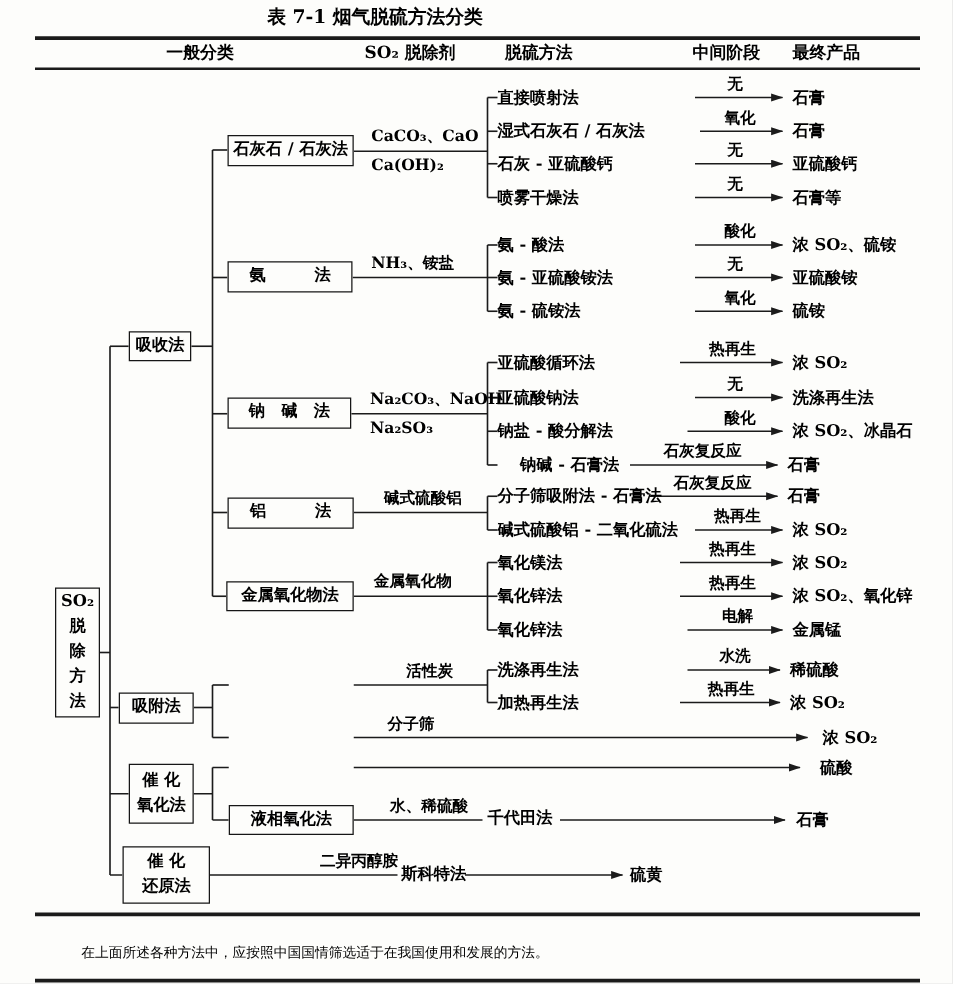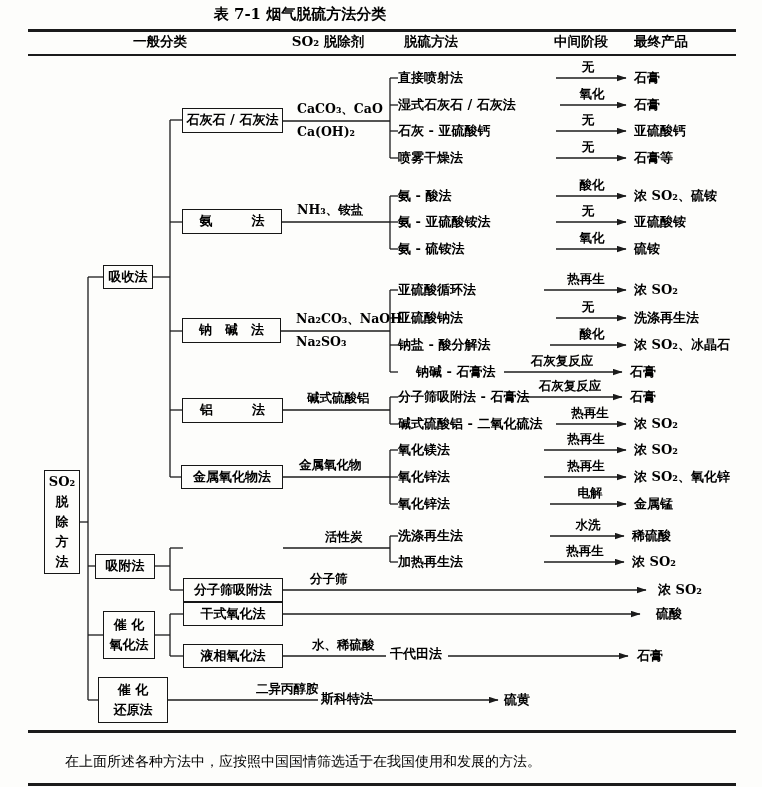--- a/index.html
+++ b/index.html
@@ -13,21 +13,21 @@
   .hdr{position:absolute;transform:translate(-50%,-50%);font-size:13.5px;font-weight:700;white-space:nowrap;}
   .t{position:absolute;white-space:nowrap;transform:translateY(-50%);font-size:13px;font-weight:600;}
   .il{position:absolute;white-space:nowrap;transform:translate(-50%,-100%);font-size:12.5px;font-weight:600;}
   .ag{position:absolute;white-space:nowrap;transform:translateY(-100%);font-size:12.5px;font-weight:600;}
   .ag2{position:absolute;white-space:nowrap;font-size:12.5px;font-weight:600;}
   .node{position:absolute;border:1.5px solid #161616;display:flex;align-items:center;justify-content:center;
         font-size:13px;font-weight:700;text-align:center;line-height:1.15;background:#fdfdfb;box-sizing:border-box;}
   .node.v{flex-direction:column;}
   .node.v span{display:block;line-height:20px;}
   .node .tw{display:block;line-height:19px;}
-  .footer{position:absolute;transform:translateY(-50%);font-size:14px;font-weight:500;white-space:nowrap;}
+  .footer{position:absolute;transform:translateY(-50%);font-size:11px;font-weight:500;white-space:nowrap;}
 </style>
 </head>
 <body>
 
 <div class="page">
 
   <svg class="lines" width="762" height="787" viewBox="0 0 762 787">
     <defs>
       <marker id="arw" markerWidth="8" markerHeight="6" refX="7" refY="2.5" orient="auto">
         <path d="M0,0L7.5,2.5L0,5Z" fill="#1b1b1b"></path>
@@ -212,32 +212,30 @@
   <div class="t" style="left:398px;top:450px">氧化镁法</div>
   <div class="t" style="left:398px;top:477px">氧化锌法</div>
   <div class="t" style="left:398px;top:504px">氧化锌法</div>
   <div class="il" style="left:586px;top:448px">热再生</div>
   <div class="il" style="left:586px;top:475px">热再生</div>
   <div class="il" style="left:590px;top:502px">电解</div>
   <div class="t" style="left:634px;top:450px">浓 SO₂</div>
   <div class="t" style="left:634px;top:477px">浓 SO₂、氧化锌</div>
   <div class="t" style="left:634px;top:504px">金属锰</div>
 
-  <div class="node" style="left:183px;top:578px;width:100px;height:24px">分子筛吸附法</div>
   <div class="ag" style="left:325px;top:546px">活性炭</div>
   <div class="ag" style="left:310px;top:588px">分子筛</div>
   <div class="t" style="left:398px;top:536px">洗涤再生法</div>
   <div class="t" style="left:398px;top:562px">加热再生法</div>
   <div class="il" style="left:588px;top:534px">水洗</div>
   <div class="il" style="left:585px;top:560px">热再生</div>
   <div class="t" style="left:632px;top:536px">稀硫酸</div>
   <div class="t" style="left:632px;top:562px">浓 SO₂</div>
   <div class="t" style="left:658px;top:590px">浓 SO₂</div>
 
-  <div class="node" style="left:183px;top:602px;width:100px;height:24px">干式氧化法</div>
   <div class="node" style="left:183px;top:644px;width:100px;height:24px">液相氧化法</div>
   <div class="t" style="left:656px;top:614px">硫酸</div>
   <div class="ag" style="left:312px;top:654px">水、稀硫酸</div>
   <div class="t" style="left:390px;top:654px">千代田法</div>
   <div class="t" style="left:637px;top:656px">石膏</div>
 
   <div class="ag" style="left:256px;top:698px">二异丙醇胺</div>
   <div class="t" style="left:321px;top:699px">斯科特法</div>
   <div class="t" style="left:504px;top:700px">硫黄</div>
 

